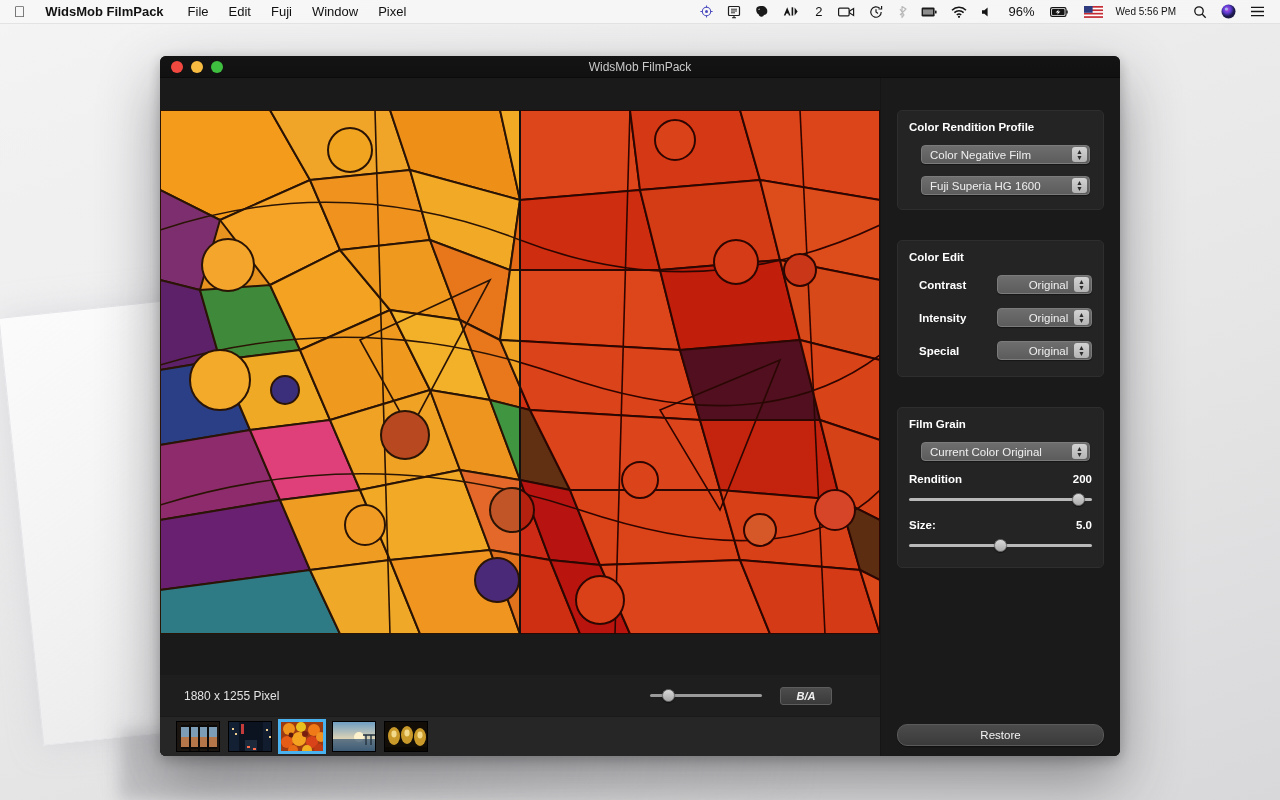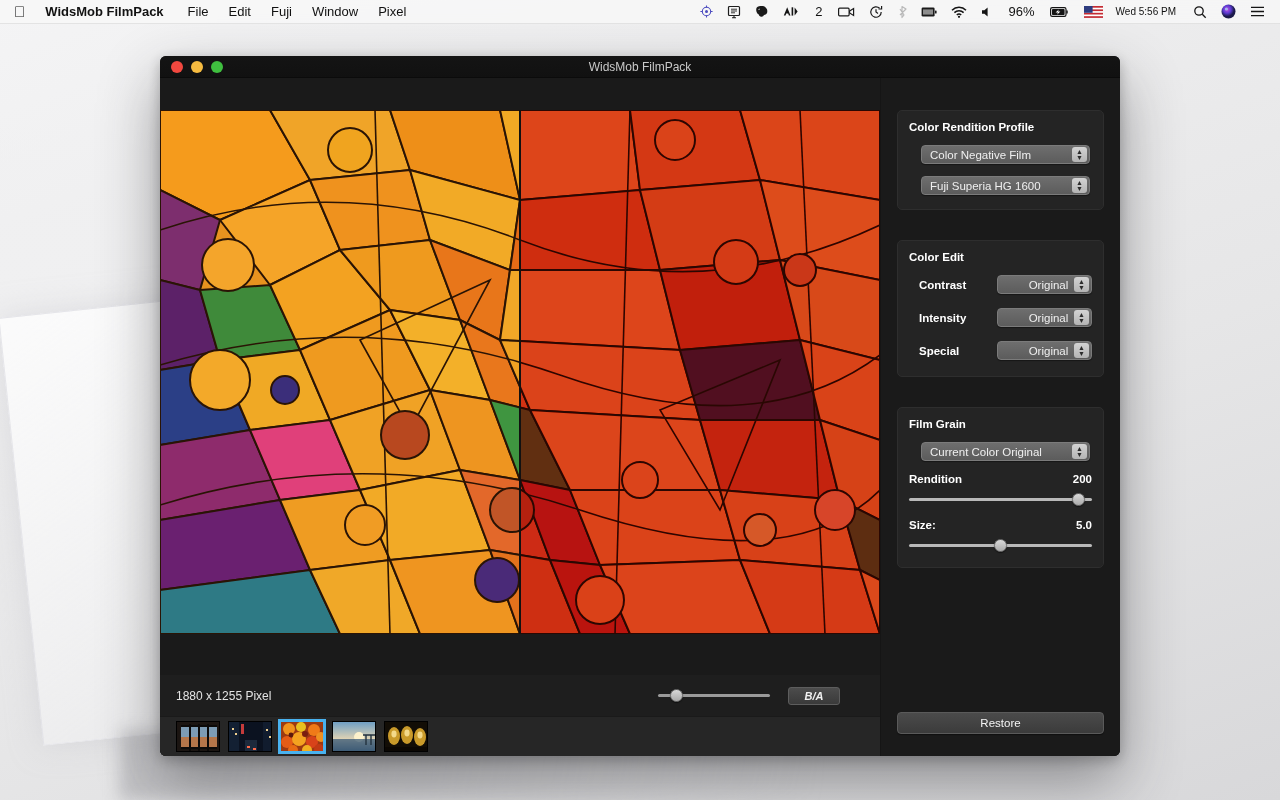--- a/index.html
+++ b/index.html
@@ -134,21 +134,21 @@
     position: absolute; inset: 0;
     background: rgba(196,20,10,0.35);
     mix-blend-mode: color;
   }
 
   
   #status-bar {
     height: 42px; width: 720px;
     background: #1e1e1e;
     display: flex; align-items: center;
-    padding: 0 16px;
+    padding: 0 24px;
     border-top: 1px solid #1a1a1a;
   }
   #pixel-dims { font-size: 12px; color: #e3e3e3; }
   #zoom-slider-wrap { margin-left: auto; display: flex; align-items: center; gap: 18px; }
   .slider { position: relative; width: 112px; height: 14px; display: flex; align-items: center; }
   .slider .track {
     position: absolute; left: 0; right: 0; height: 3px; border-radius: 2px;
     background: #9a9a9a;
   }
   .slider .knob {
@@ -235,23 +235,23 @@
   .slider-value { font-size: 11.5px; color: #fff; font-weight: bold; }
   .hslider { position: relative; height: 16px; margin-top: 6px; display: flex; align-items: center; }
   .hslider .track { position: absolute; left: 0; right: 0; height: 3px; border-radius: 2px; background: #b9b9b9; }
   .hslider .knob {
     position: absolute; width: 13px; height: 13px; border-radius: 50%;
     background: linear-gradient(#dadada, #aaaaaa); border: 1px solid #6f6f6f;
     box-shadow: 0 1px 1px rgba(0,0,0,0.5);
   }
   #sidebar-spacer { flex: 1; }
   #restore-button {
-    height: 22px; margin-bottom: 22px;
+    height: 22px; margin-bottom: 10px;
     background: linear-gradient(#4b4b4b, #3b3b3b);
-    border: 1px solid #5a5a5a; border-radius: 4px;
+    border: 1px solid #5a5a5a; border-radius: 10px;
     color: #f4f4f4; font-size: 11.5px;
     display: flex; align-items: center; justify-content: center;
     box-shadow: 0 1px 1px rgba(0,0,0,0.4);
   }
 </style>
 </head>
 <body>
 
 <div id="desktop">
 

